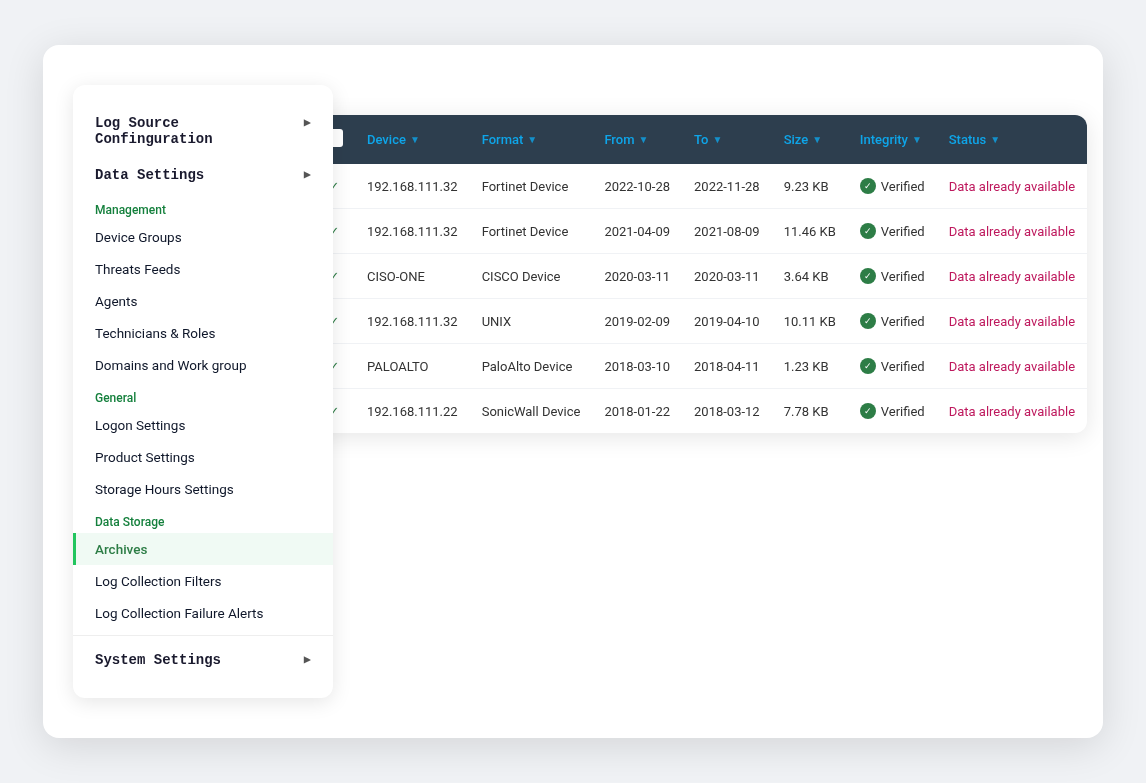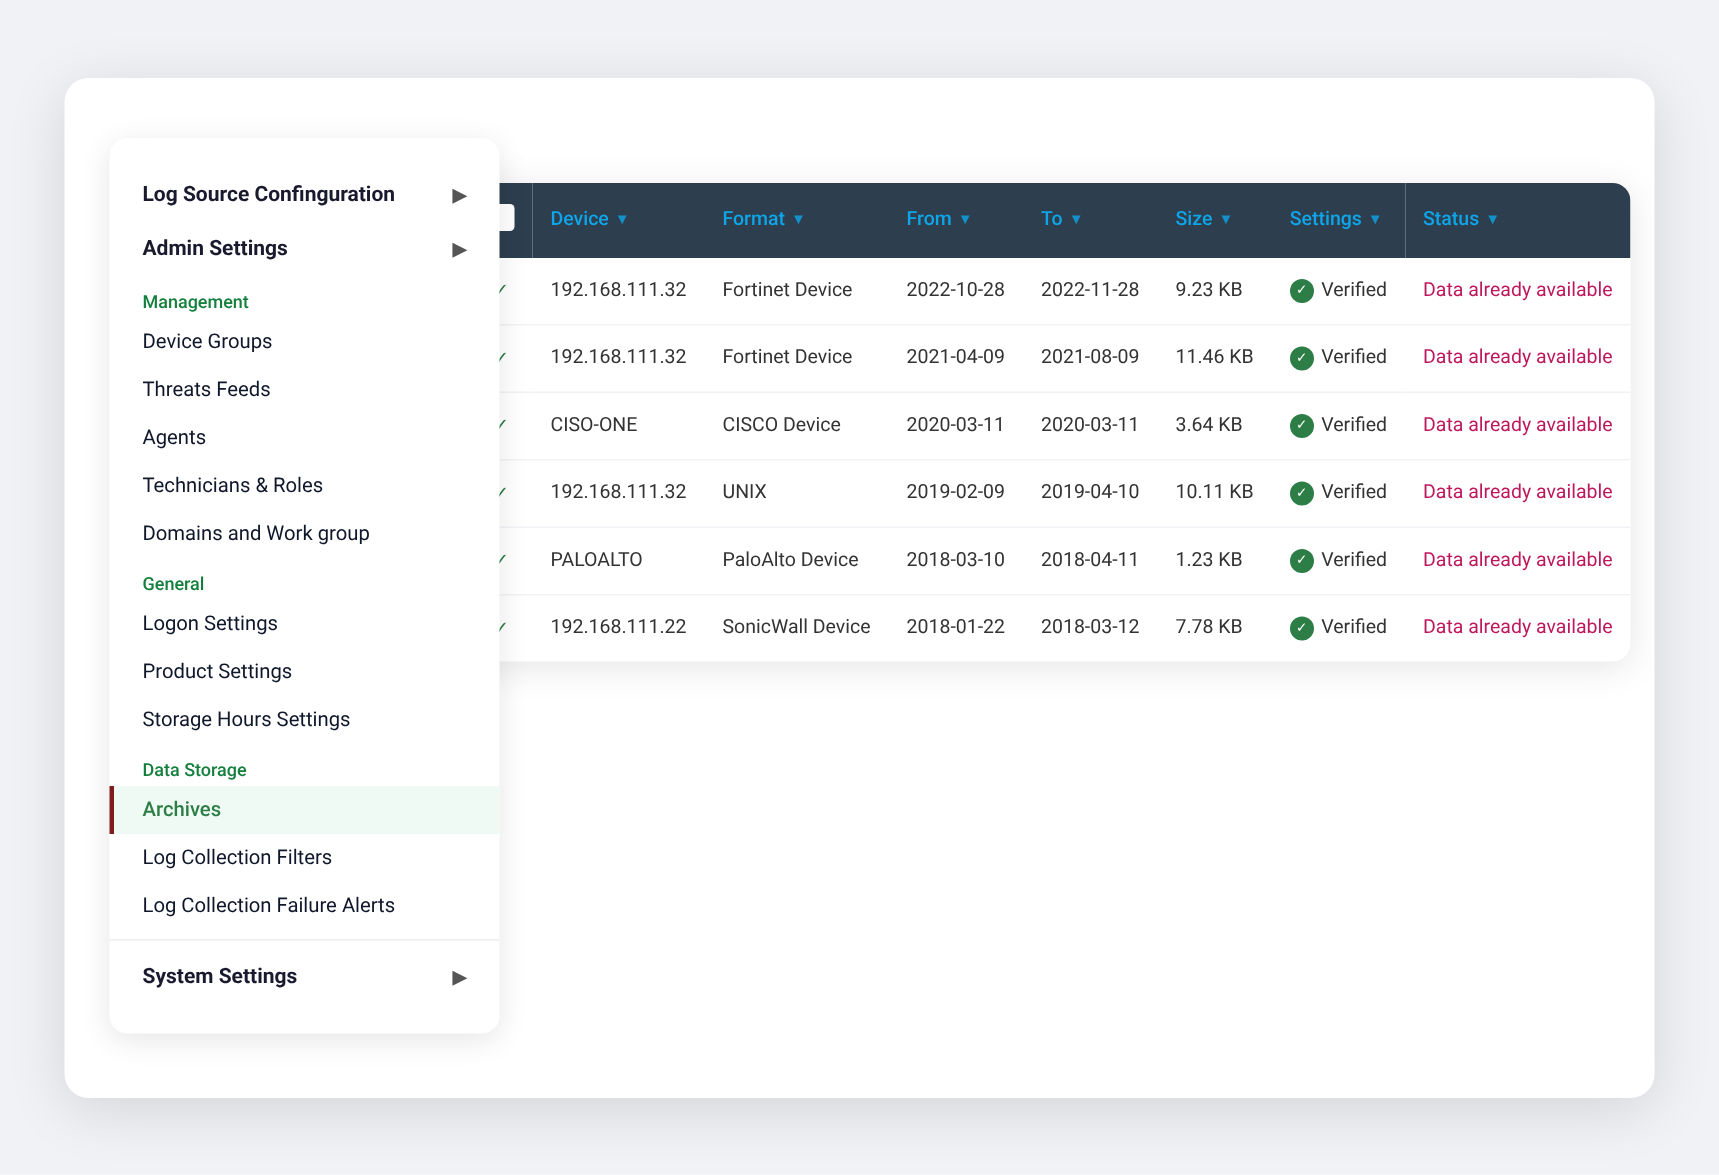--- a/index.html
+++ b/index.html
@@ -34,24 +34,24 @@
       border-radius: 12px;
       box-shadow: 0 4px 20px rgba(0,0,0,0.1);
       padding: 20px 0;
       z-index: 10;
       position: relative;
       height: fit-content;
     }
 
     .sidebar-section-header {
       display: flex;
-      align-items: center;
       justify-content: space-between;
       padding: 10px 22px;
       cursor: pointer;
+      font-family: Liberation Mono, monospace;
     }
 
     .sidebar-section-header span {
       font-weight: 700;
       font-size: 14px;
       color: #1a1a2e;
     }
 
     .sidebar-section-header .arrow {
       font-size: 12px;
@@ -70,21 +70,21 @@
       font-size: 13.5px;
       color: #0f172a;
       cursor: pointer;
       display: flex;
       align-items: center;
     }
 
     .sidebar-item.active {
       color: #2d7d46;
       font-weight: 500;
-      border-left: 3px solid #7f1d1d;
+      border-left: 3px solid #22c55e;
       padding-left: 19px;
       background: #f0faf4;
     }
 
     .sidebar-divider {
       height: 1px;
       background: #eee;
       margin: 6px 0;
     }
 
@@ -197,21 +197,21 @@
 <div class="container">
 
   <div class="sidebar">
 
     <div class="sidebar-section-header">
       <span>Log Source Confinguration</span>
       <span class="arrow">▶</span>
     </div>
 
     <div class="sidebar-section-header">
-      <span>Admin Settings</span>
+      <span>Data Settings</span>
       <span class="arrow">▶</span>
     </div>
 
     <div class="sidebar-category-label">Management</div>
 
     <div class="sidebar-item">
       <span>Device Groups</span>
     </div>
     <div class="sidebar-item">
       <span>Threats Feeds</span>
@@ -292,21 +292,21 @@
               </div>
             </th>
             <th>
               <div class="col-header">
                 <span>Size</span>
                 <span class="sort-arrow">▼</span>
               </div>
             </th>
             <th>
               <div class="col-header">
-                <span>Settings</span>
+                <span>Integrity</span>
                 <span class="sort-arrow">▼</span>
               </div>
             </th>
             <th>
               <div class="col-header">
                 <span>Status</span>
                 <span class="sort-arrow">▼</span>
               </div>
             </th>
           </tr>

